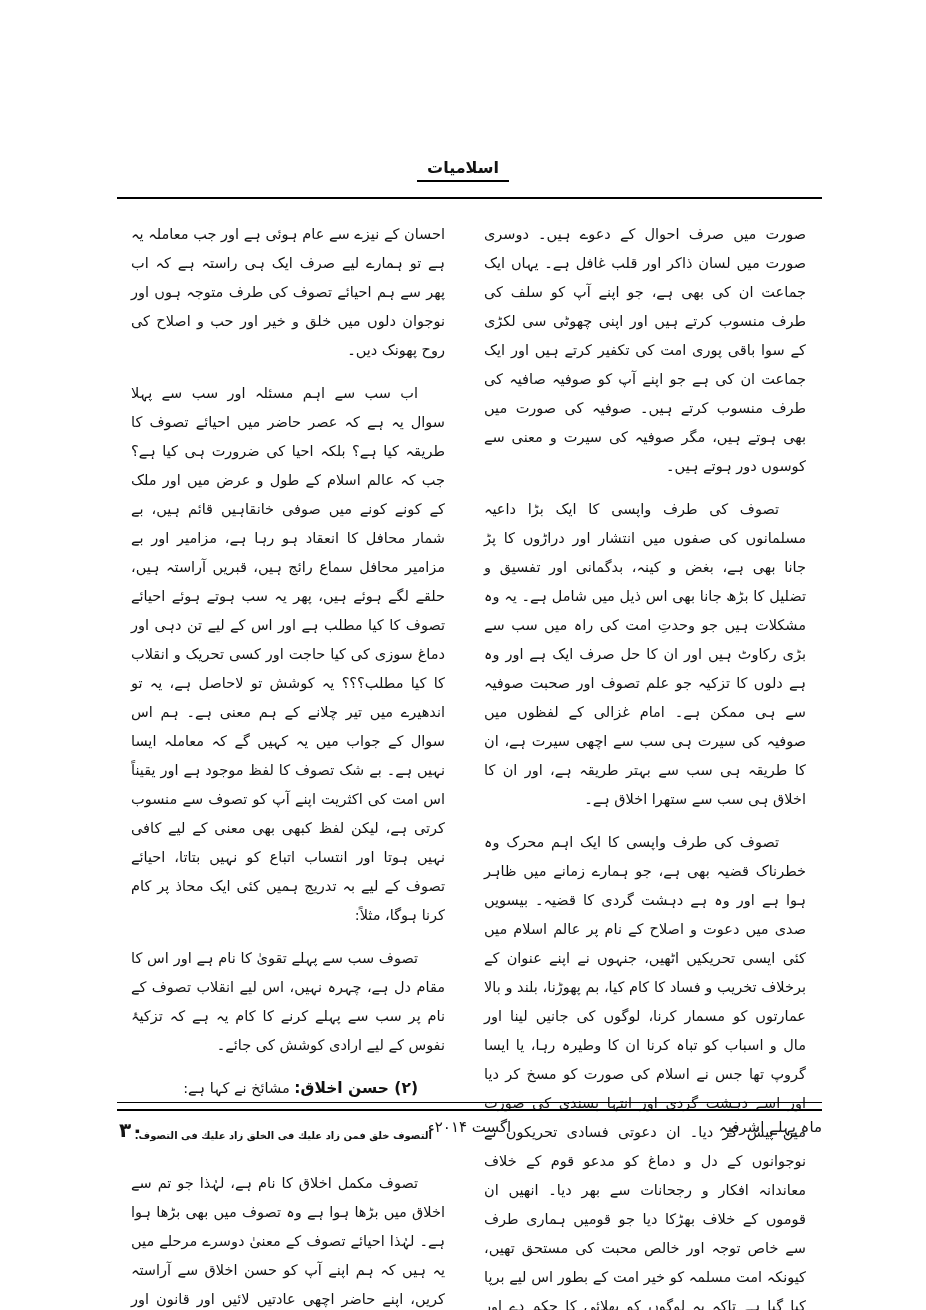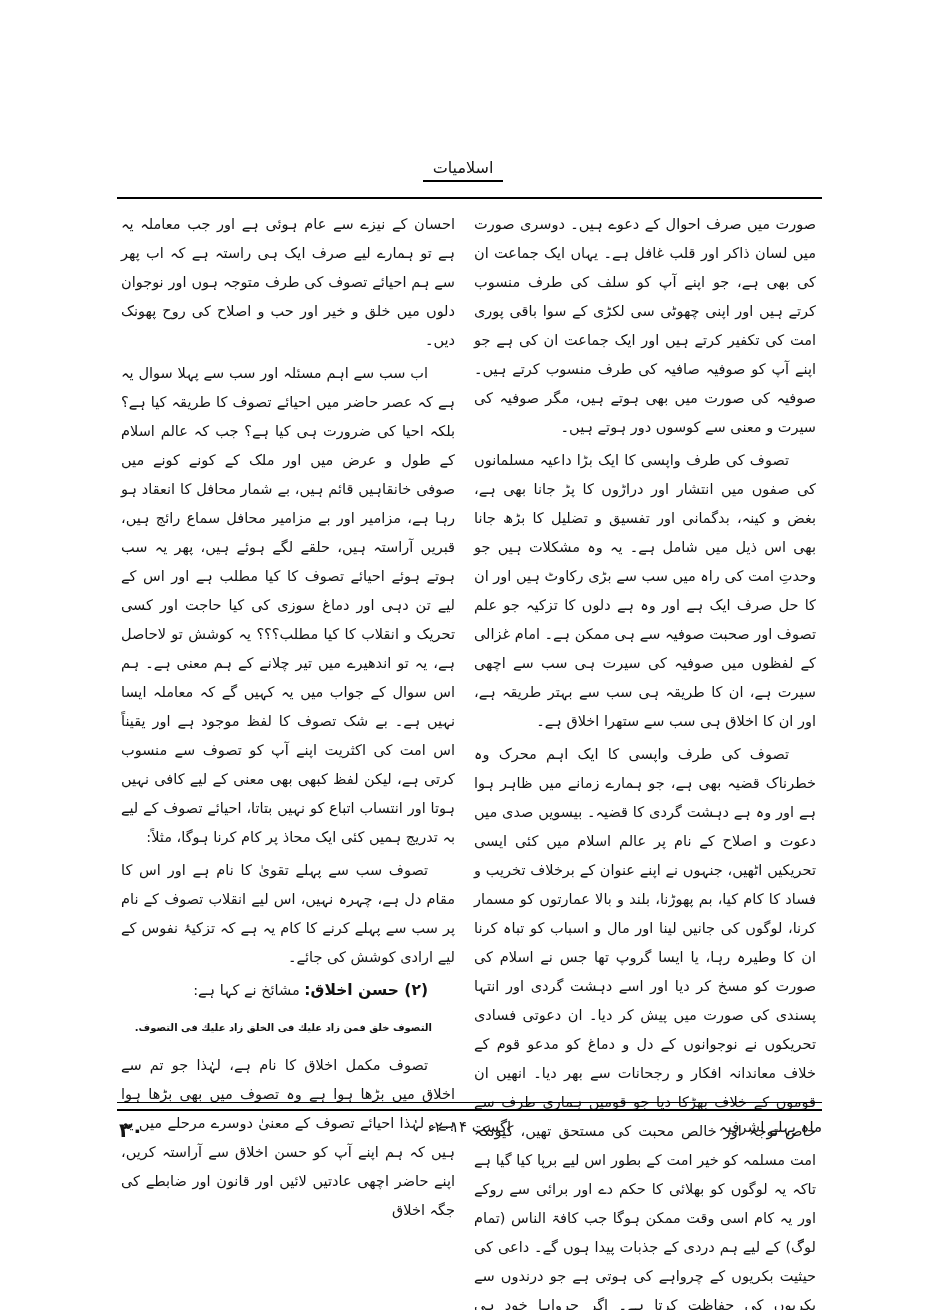--- a/index.html
+++ b/index.html
@@ -4,34 +4,34 @@
 <style>
   html,body{margin:0;padding:0;background:#ffffff;}
   .page{
     position:relative;width:926px;height:1310px;background:#ffffff;
     font-family:"DejaVu Sans", sans-serif;color:#131313;overflow:hidden;
   }
   .header-title{
     position:absolute;top:158px;left:0;width:100%;text-align:center;
   }
   .header-title .word{
-    display:inline-block;font-weight:normal;font-size:16px;
+    display:inline-block;font-weight:bold;font-size:16px;
     border-bottom:2.5px solid #000;padding:0 10px 3px;
   }
   .rule{position:absolute;left:117px;width:705px;background:#000;}
   .rule-top{top:197px;height:2px;}
   .rule-footer-a{top:1102px;height:1px;}
   .rule-footer-b{top:1109px;height:2px;}
   .col{
     position:absolute;top:206px;direction:rtl;text-align:justify;
     font-size:14.5px;line-height:29px;
   }
   .col-right{left:470px;width:350px;}
   .col-left{left:117px;width:342px;}
-  .col p{margin:4px;padding:0;}
+  .col p{margin:14px;padding:0;}
   .indent{text-indent:27px;}
   .head{font-weight:bold;font-size:15.5px;}
   .arabic{
     font-weight:bold;font-size:10px;line-height:38px;
     margin:2px 27px 2px 6px !important;
   }
   .arabic-inline{font-weight:bold;}
   .footer{
     position:absolute;top:1118px;left:117px;width:705px;height:30px;
     direction:rtl;font-size:15px;

